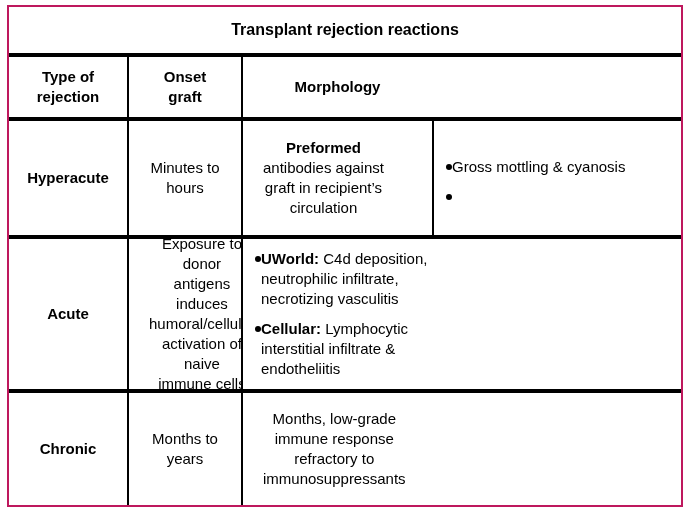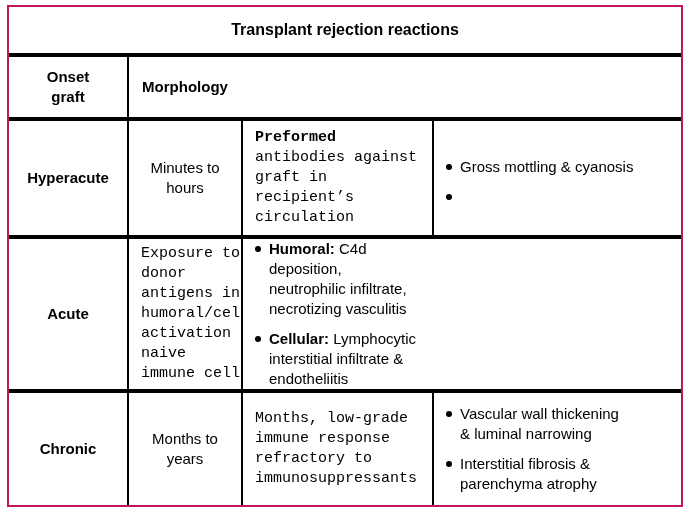--- a/index.html
+++ b/index.html
@@ -48,32 +48,31 @@
     font-size: 15px;
     line-height: 20px;
     white-space: pre-line;
     overflow: hidden;
   }
   .cell + .cell { border-left: 2px solid #000; }
   .r-header .cell { font-weight: bold; }
   .cell.type { font-weight: bold; text-align: right; }
   .cell.etio {
     justify-content: flex-start;
-    text-align: left;
-    padding: 0 6px 0 12px;
-    font-family: Liberation Mono, monospace;
+    text-align: center;
+    padding: 0 6px 0 20px;
   }
   .cell.morph {
     flex-direction: column;
     justify-content: center;
     align-items: stretch;
     text-align: left;
     padding: 0 4px 0 12px;
   }
-  .mitem { display: flex; gap: 8px; }
+  .mitem { display: flex; }
   .mitem + .mitem { margin-top: 10px; }
   .dot {
     flex: none;
     width: 6px; height: 6px;
     margin-top: 7px;
     border-radius: 50%;
     background: #000;
   }
   .mtext { white-space: pre-line; }
   .b { font-weight: bold; }
@@ -90,20 +89,24 @@
 <body>
 
 <div class="canvas">
   <div class="tbl">
 
     <div class="title-row">
       <span>Transplant rejection reactions</span>
     </div>
 
     <div class="row r-header">
+      <div class="cell">
+        <span>Type of
+rejection</span>
+      </div>
       <div class="cell">
         <span>Onset
 graft</span>
       </div>
       <div class="cell">
         <span>Morphology</span>
       </div>
     </div>
 
     <div class="row r-0">
@@ -138,21 +141,21 @@
       <div class="cell etio">
         <p class="txt" style="margin:0;"><span class="b"></span><span>Exposure to donor
 antigens induces
 humoral/cellular
 activation of naive
 immune cells</span></p>
       </div>
       <div class="cell morph">
         <div class="mitem">
           <span class="dot"></span>
-          <span class="mtext"><span class="b">Humoral:</span><span> C4d deposition,
+          <span class="mtext"><span class="b">UWorld:</span><span> C4d deposition,
 neutrophilic infiltrate,
 necrotizing vasculitis</span></span>
         </div>
         <div class="mitem">
           <span class="dot"></span>
           <span class="mtext"><span class="b">Cellular:</span><span> Lymphocytic
 interstitial infiltrate &amp;
 endotheliitis</span></span>
         </div>
       </div>
@@ -165,30 +168,18 @@
       <div class="cell">
         <span>Months to
 years</span>
       </div>
       <div class="cell etio">
         <p class="txt" style="margin:0;"><span class="b"></span><span>Months, low-grade
 immune response
 refractory to
 immunosuppressants</span></p>
       </div>
-      <div class="cell morph">
-        <div class="mitem">
-          <span class="dot"></span>
-          <span class="mtext"><span class="b"></span><span>Vascular wall thickening
-&amp; luminal narrowing</span></span>
-        </div>
-        <div class="mitem">
-          <span class="dot"></span>
-          <span class="mtext"><span class="b"></span><span>Interstitial fibrosis &amp;
-parenchyma atrophy</span></span>
-        </div>
-      </div>
     </div>
 
   </div>
 
   <div class="credit">©UWorld</div>
 </div>
 
 </body></html>

